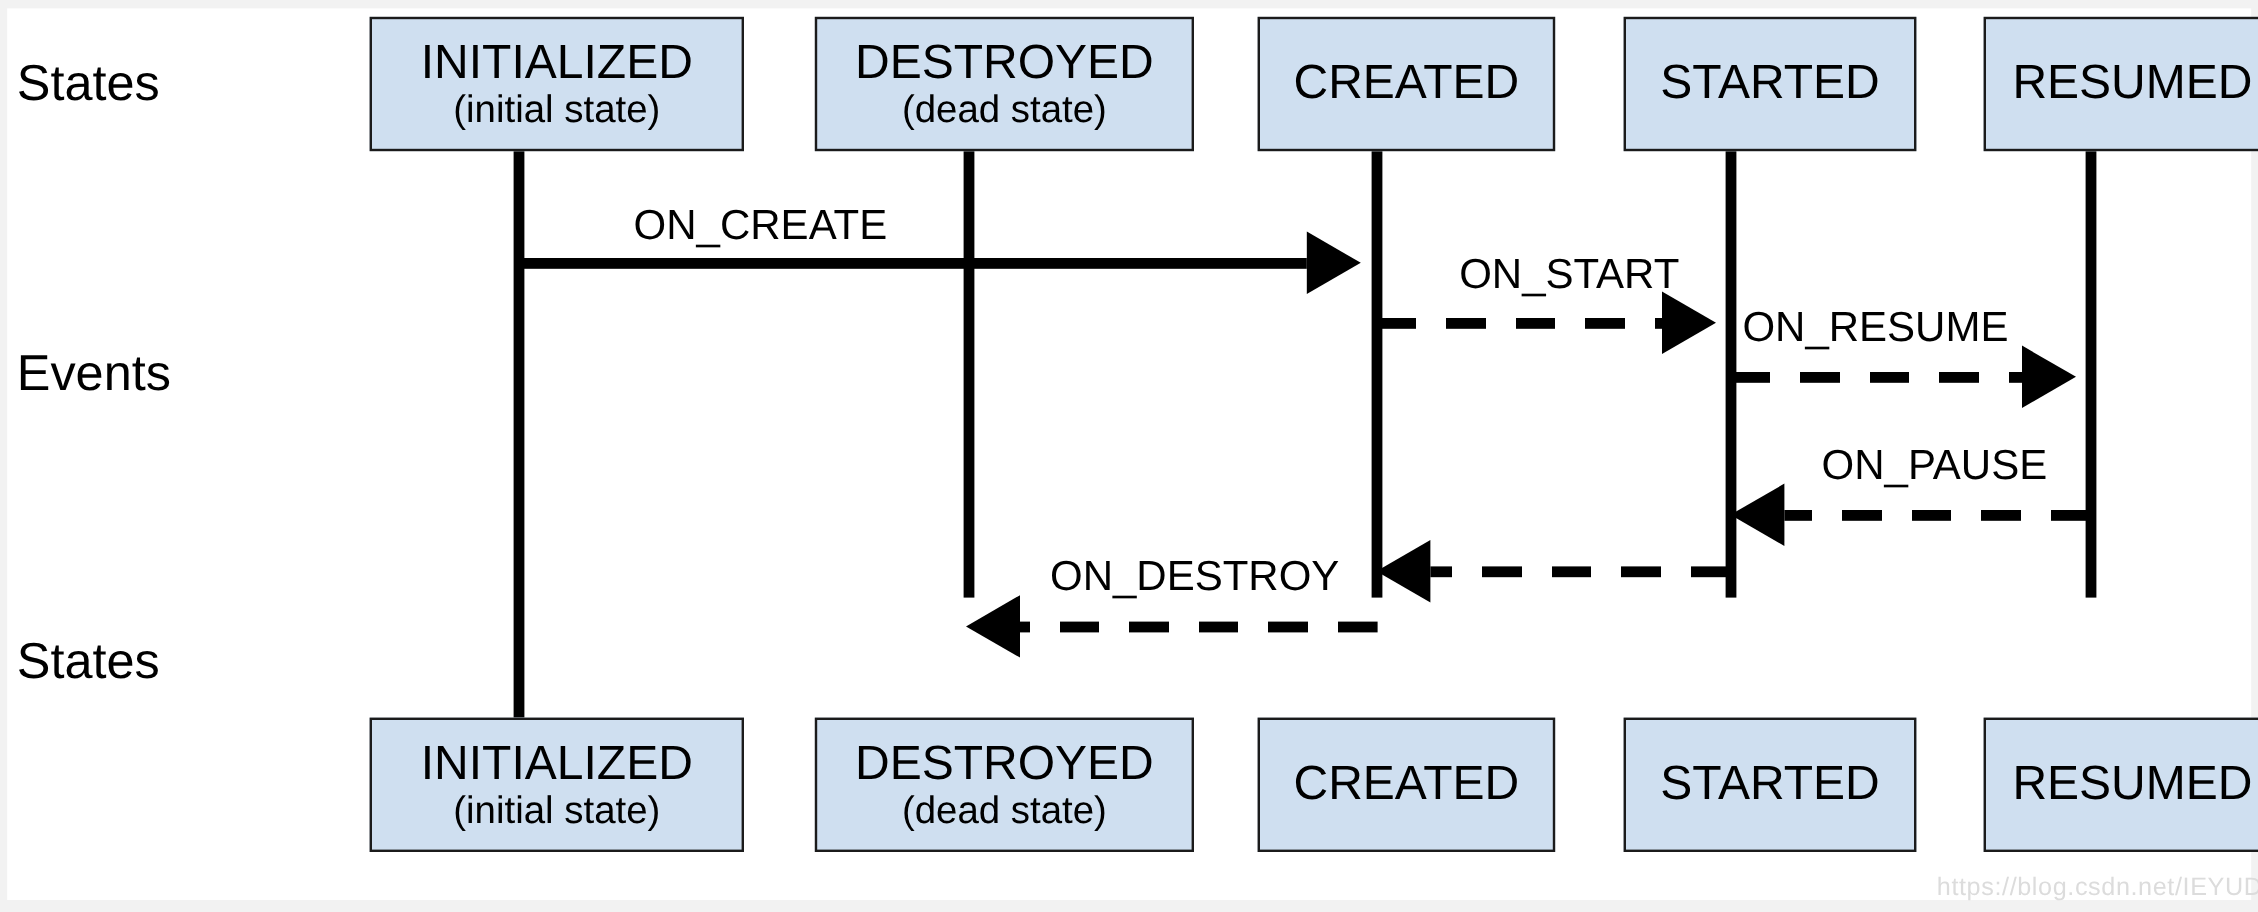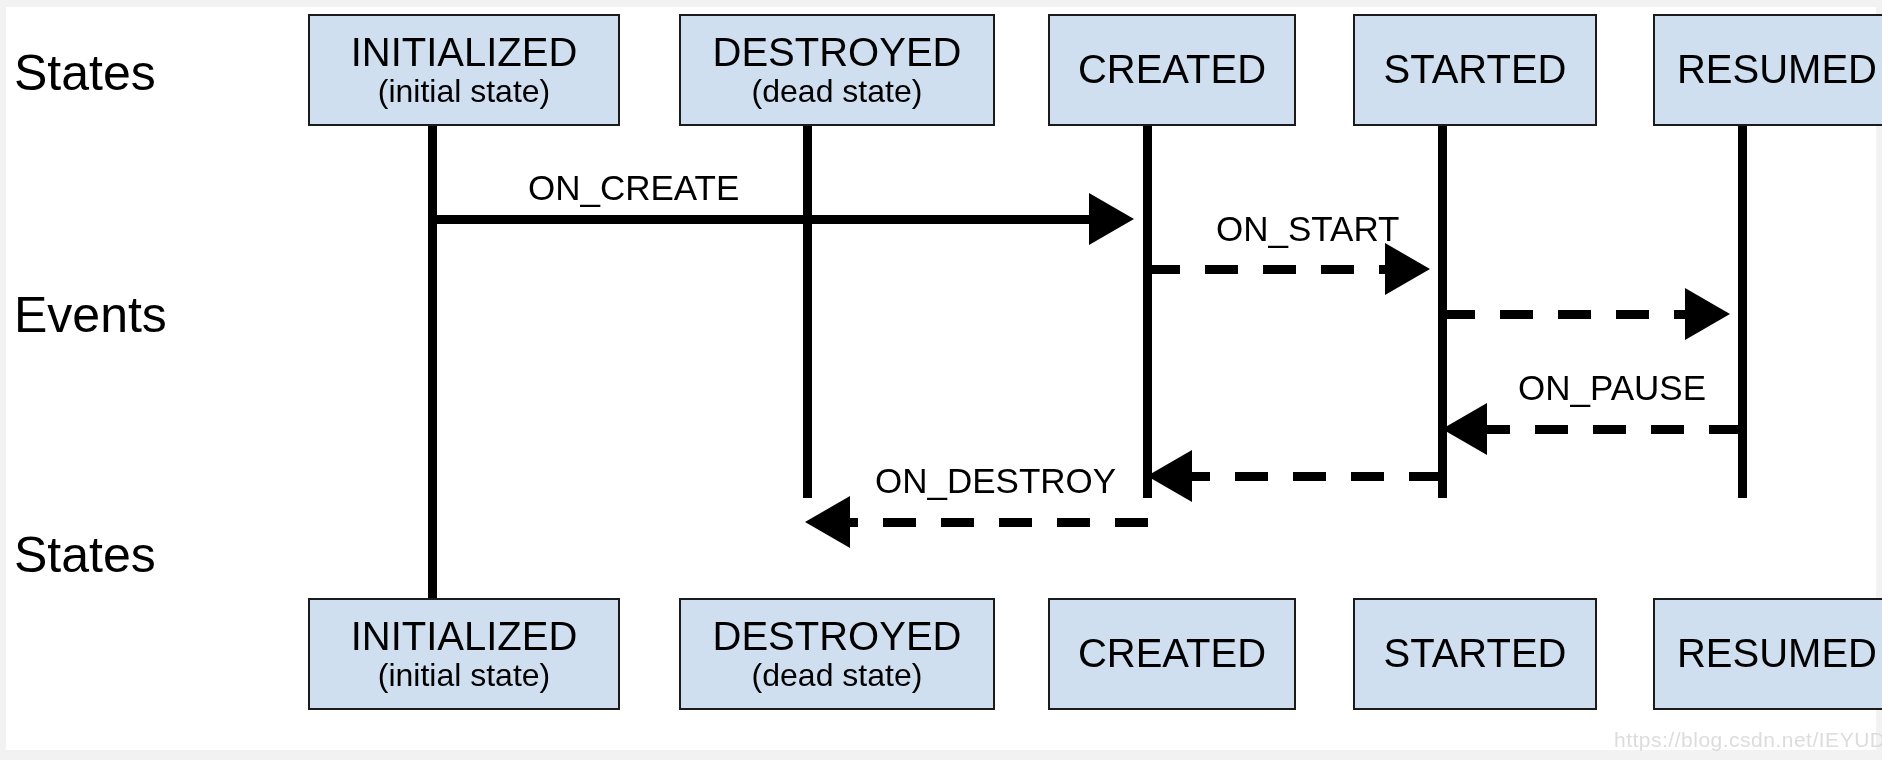--- a/index.html
+++ b/index.html
@@ -22,21 +22,21 @@
     position: absolute;
     background: #f2f2f2;
   }
   .frame-edge-top { left:0; top:0; width:1882px; height:7px; }
   .frame-edge-bottom { left:0; bottom:0; width:1882px; height:10px; }
   .frame-edge-left { left:0; top:0; width:6px; height:760px; }
   .frame-edge-right { right:0; top:0; width:6px; height:760px; }
 
   .row-label {
     position: absolute;
-    font-size: 50px;
+    font-size: 42px;
     color: #000000;
     line-height: 1;
     white-space: nowrap;
   }
 
   .state-box {
     position: absolute;
     box-sizing: border-box;
     background: #cfdff0;
     border: 2px solid #1b1b1b;
@@ -178,20 +178,21 @@
   </div>
 
   <div class="event-label" style="left:528px; top:170px;">ON_CREATE</div>
   <div class="hline-solid" style="left:432px; top:215px; width:657px;"></div>
   <div class="arrow-right" style="left:1089px; top:193px;"></div>
 
   <div class="event-label" style="left:1216px; top:211px;">ON_START</div>
   <div class="hline-dashed" style="left:1147px; top:265px; width:240px;"></div>
   <div class="arrow-right" style="left:1385px; top:243px;"></div>
 
+  <div class="event-label" style="left:1452px; top:255px;">ON_RESUME</div>
   <div class="hline-dashed" style="left:1442px; top:310px; width:245px;"></div>
   <div class="arrow-right" style="left:1685px; top:288px;"></div>
 
   <div class="event-label" style="left:1518px; top:370px;">ON_PAUSE</div>
   <div class="hline-dashed rev" style="left:1487px; top:425px; width:255px;"></div>
   <div class="arrow-left" style="left:1442px; top:403px;"></div>
 
   <div class="hline-dashed rev" style="left:1192px; top:472px; width:250px;"></div>
   <div class="arrow-left" style="left:1147px; top:450px;"></div>
 

